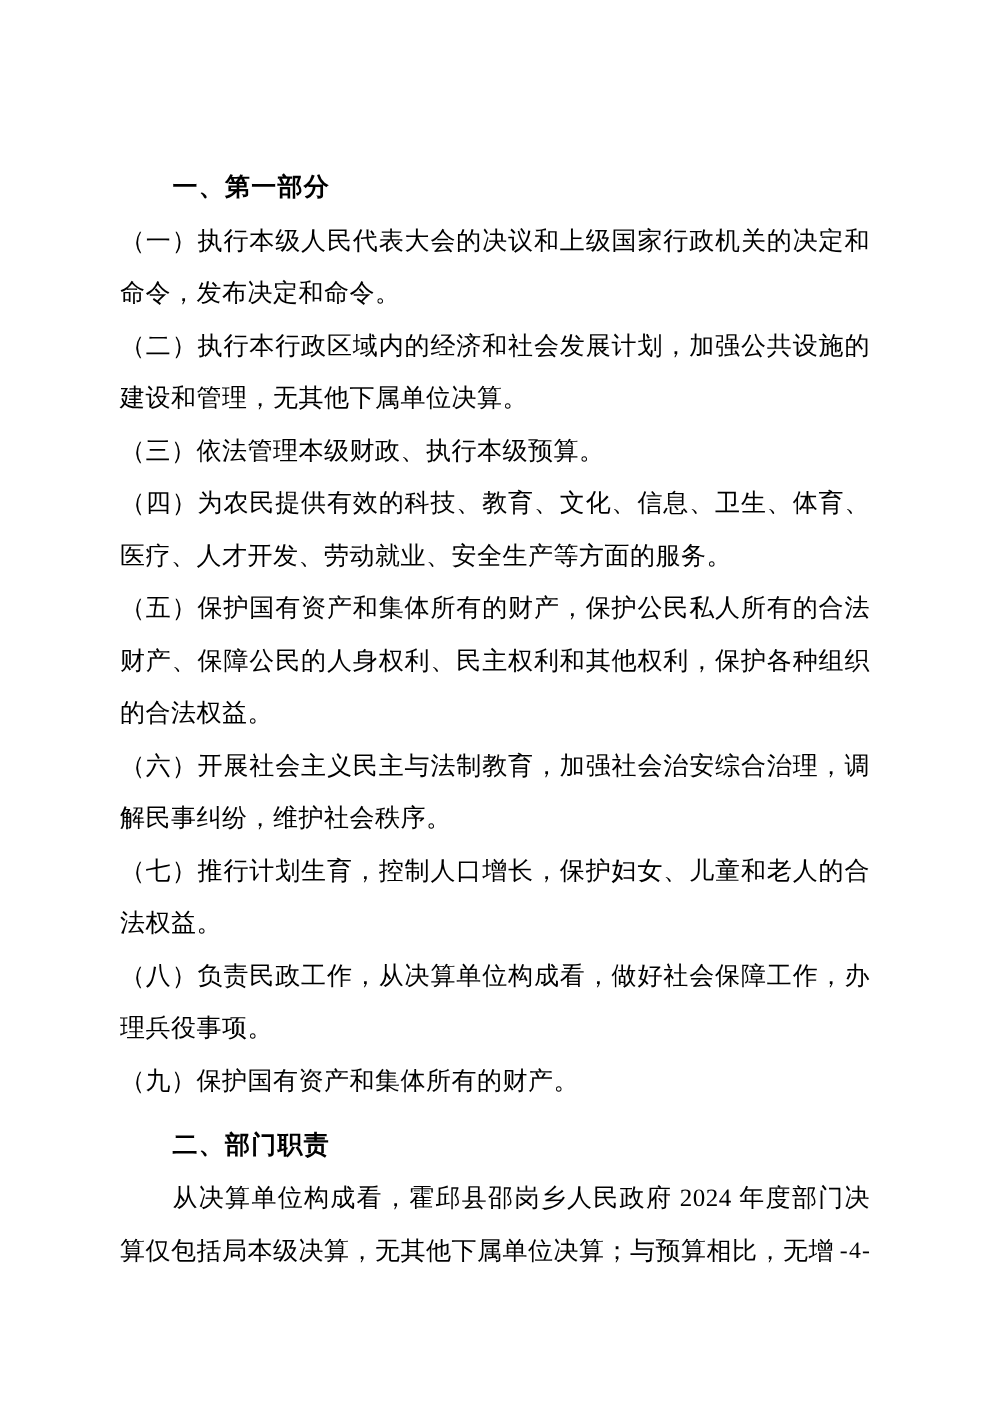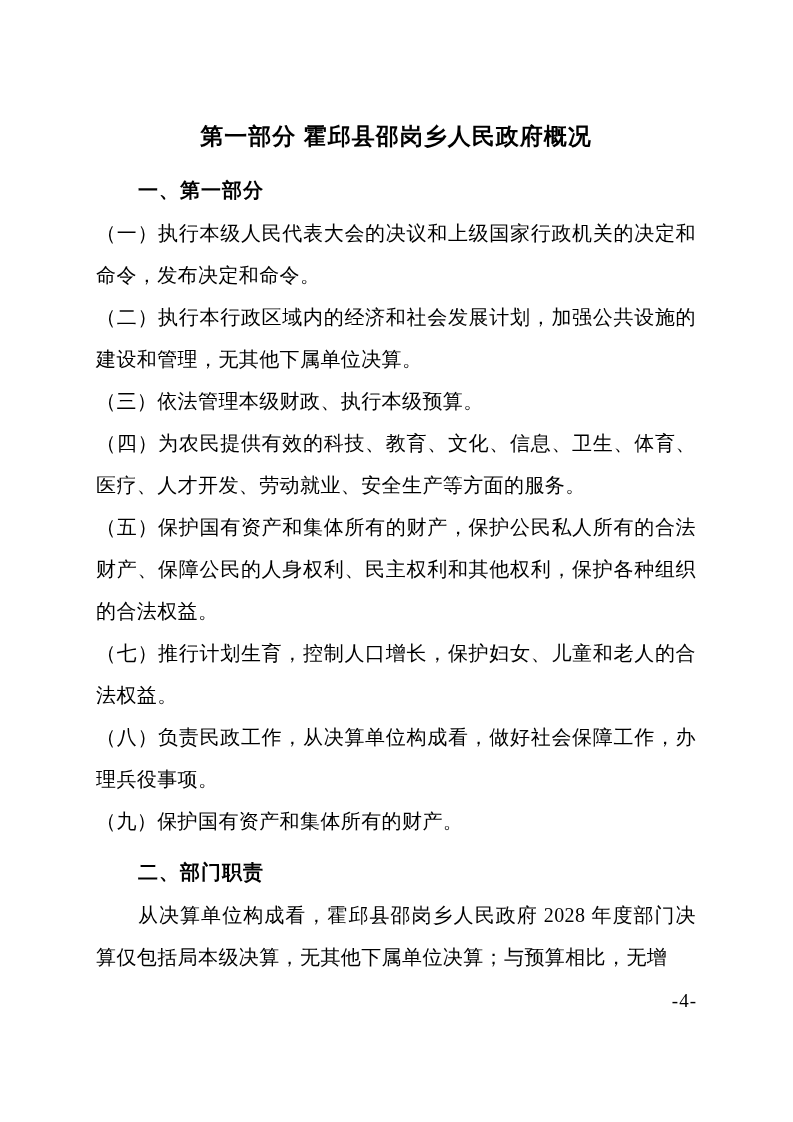--- a/index.html
+++ b/index.html
@@ -60,33 +60,33 @@
     font-family: "Liberation Serif", "DejaVu Serif", serif;
     letter-spacing: 1px;
   }
 </style>
 </head>
 <body>
 
 <div class="page">
   <div class="content">
 
-    <h1 class="doc-title">第一部分 霍邱县邵岗乡人民政府概况</h1>
 
     <h2 class="section-heading">一、第一部分</h2>
 
     <p class="para">（一）执行本级人民代表大会的决议和上级国家行政机关的决定和命令，发布决定和命令。</p>
     <p class="para">（二）执行本行政区域内的经济和社会发展计划，加强公共设施的建设和管理，无其他下属单位决算。</p>
     <p class="para">（三）依法管理本级财政、执行本级预算。</p>
     <p class="para">（四）为农民提供有效的科技、教育、文化、信息、卫生、体育、医疗、人才开发、劳动就业、安全生产等方面的服务。</p>
     <p class="para">（五）保护国有资产和集体所有的财产，保护公民私人所有的合法财产、保障公民的人身权利、民主权利和其他权利，保护各种组织的合法权益。</p>
+    <p class="para">（六）开展社会主义民主与法制教育，加强社会治安综合治理，调解民事纠纷，维护社会秩序。</p>
     <p class="para">（七）推行计划生育，控制人口增长，保护妇女、儿童和老人的合法权益。</p>
     <p class="para">（八）负责民政工作，从决算单位构成看，做好社会保障工作，办理兵役事项。</p>
     <p class="para">（九）保护国有资产和集体所有的财产。</p>
 
     <h2 class="section-heading">二、部门职责</h2>
 
-    <p class="para indent">从决算单位构成看，霍邱县邵岗乡人民政府 2028 年度部门决算仅包括局本级决算，无其他下属单位决算；与预算相比，无增</p>
+    <p class="para indent">从决算单位构成看，霍邱县邵岗乡人民政府 2024 年度部门决算仅包括局本级决算，无其他下属单位决算；与预算相比，无增</p>
 
   </div>
 
   <div class="page-number">-4-</div>
 </div>
 
 </body></html>

